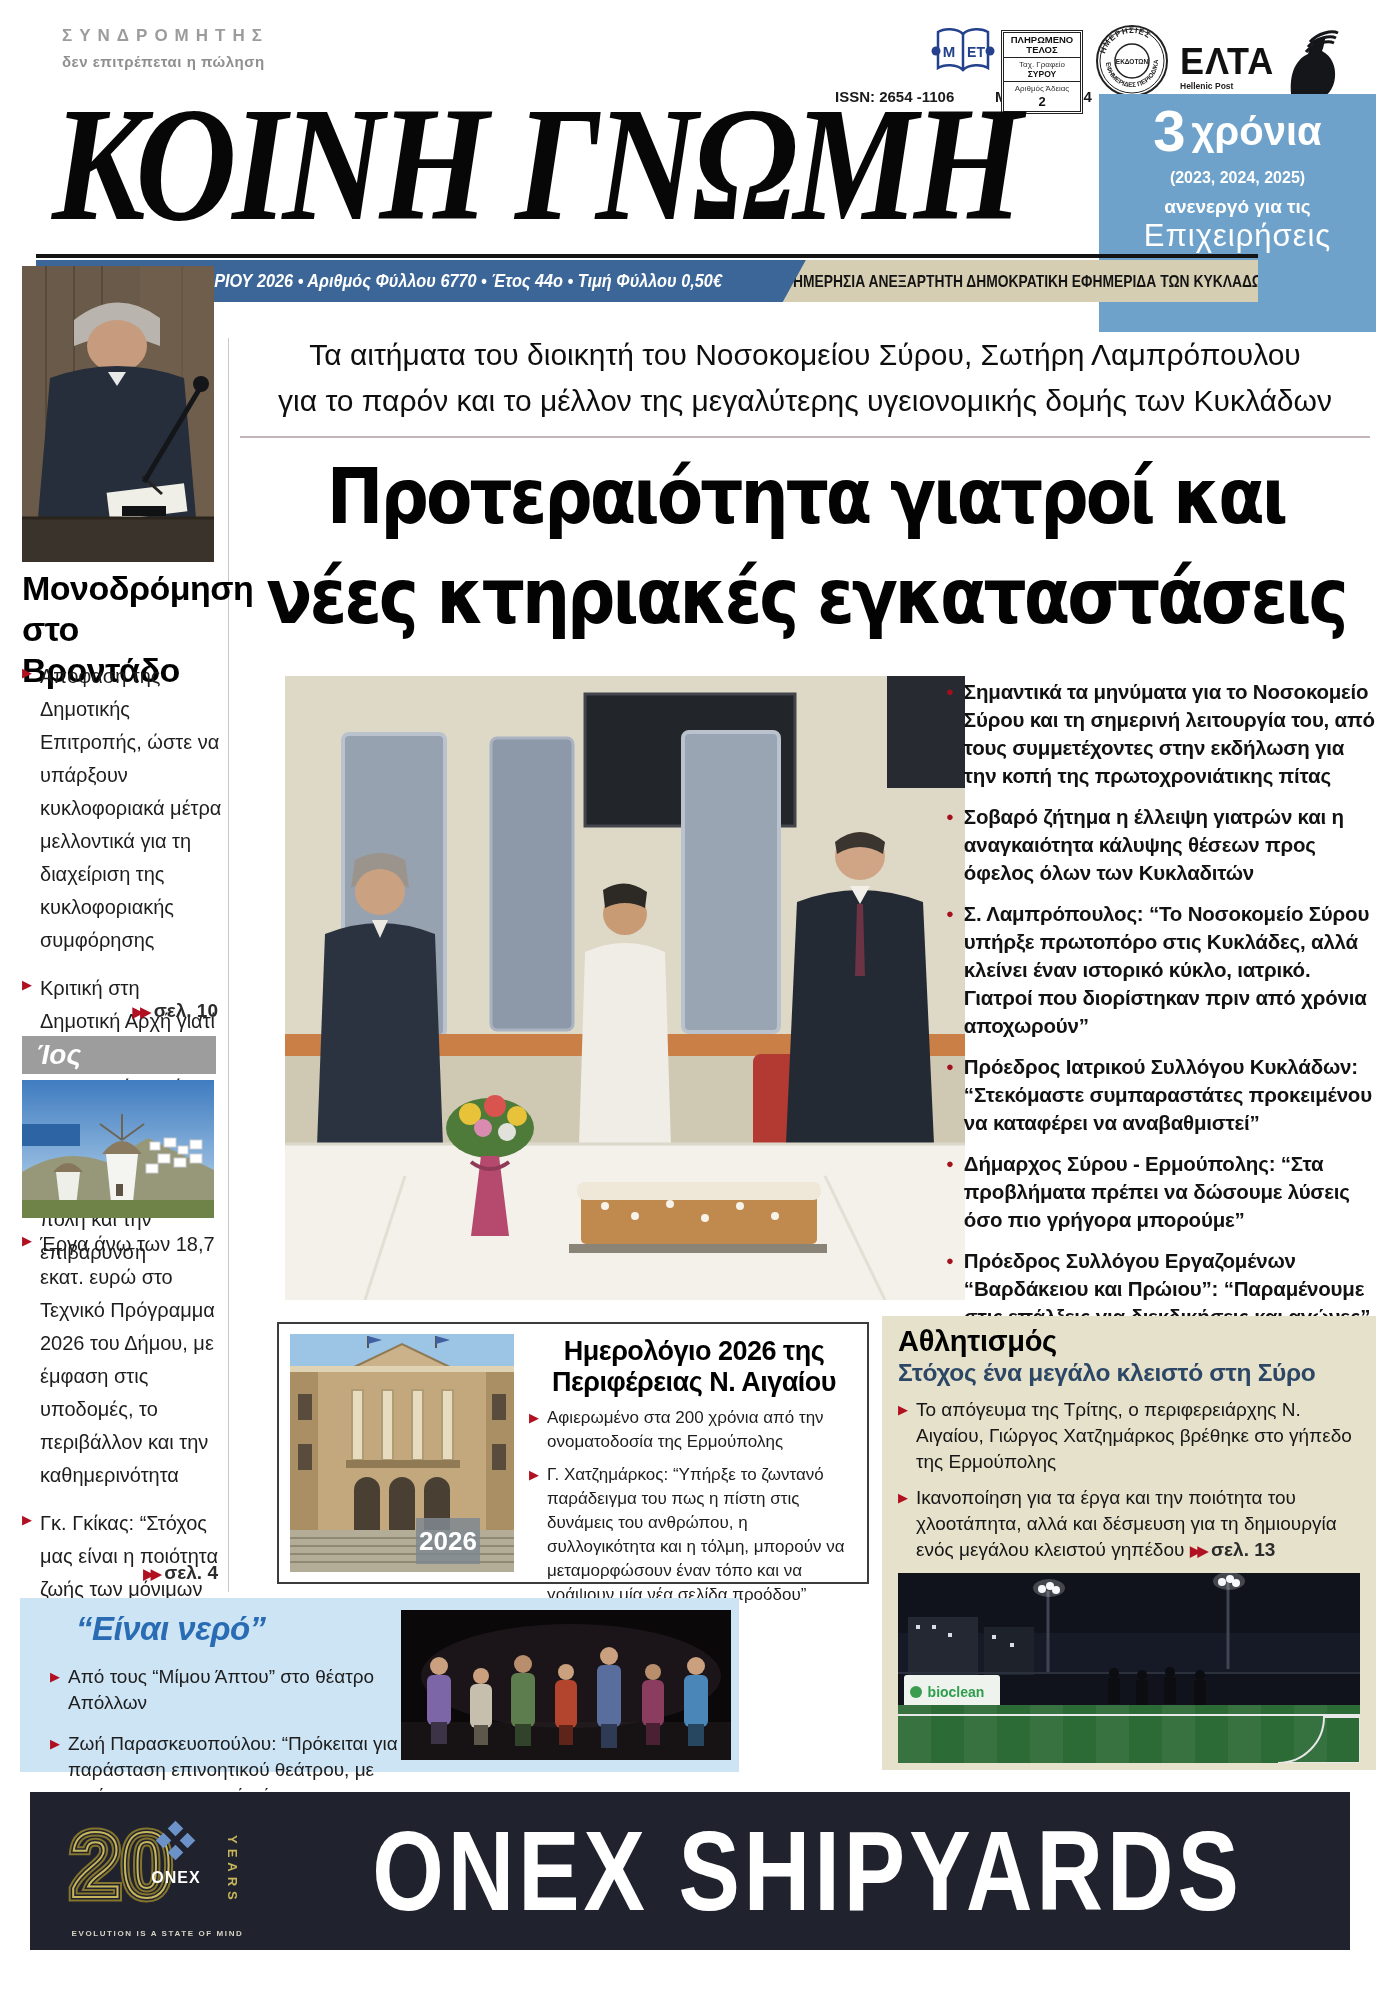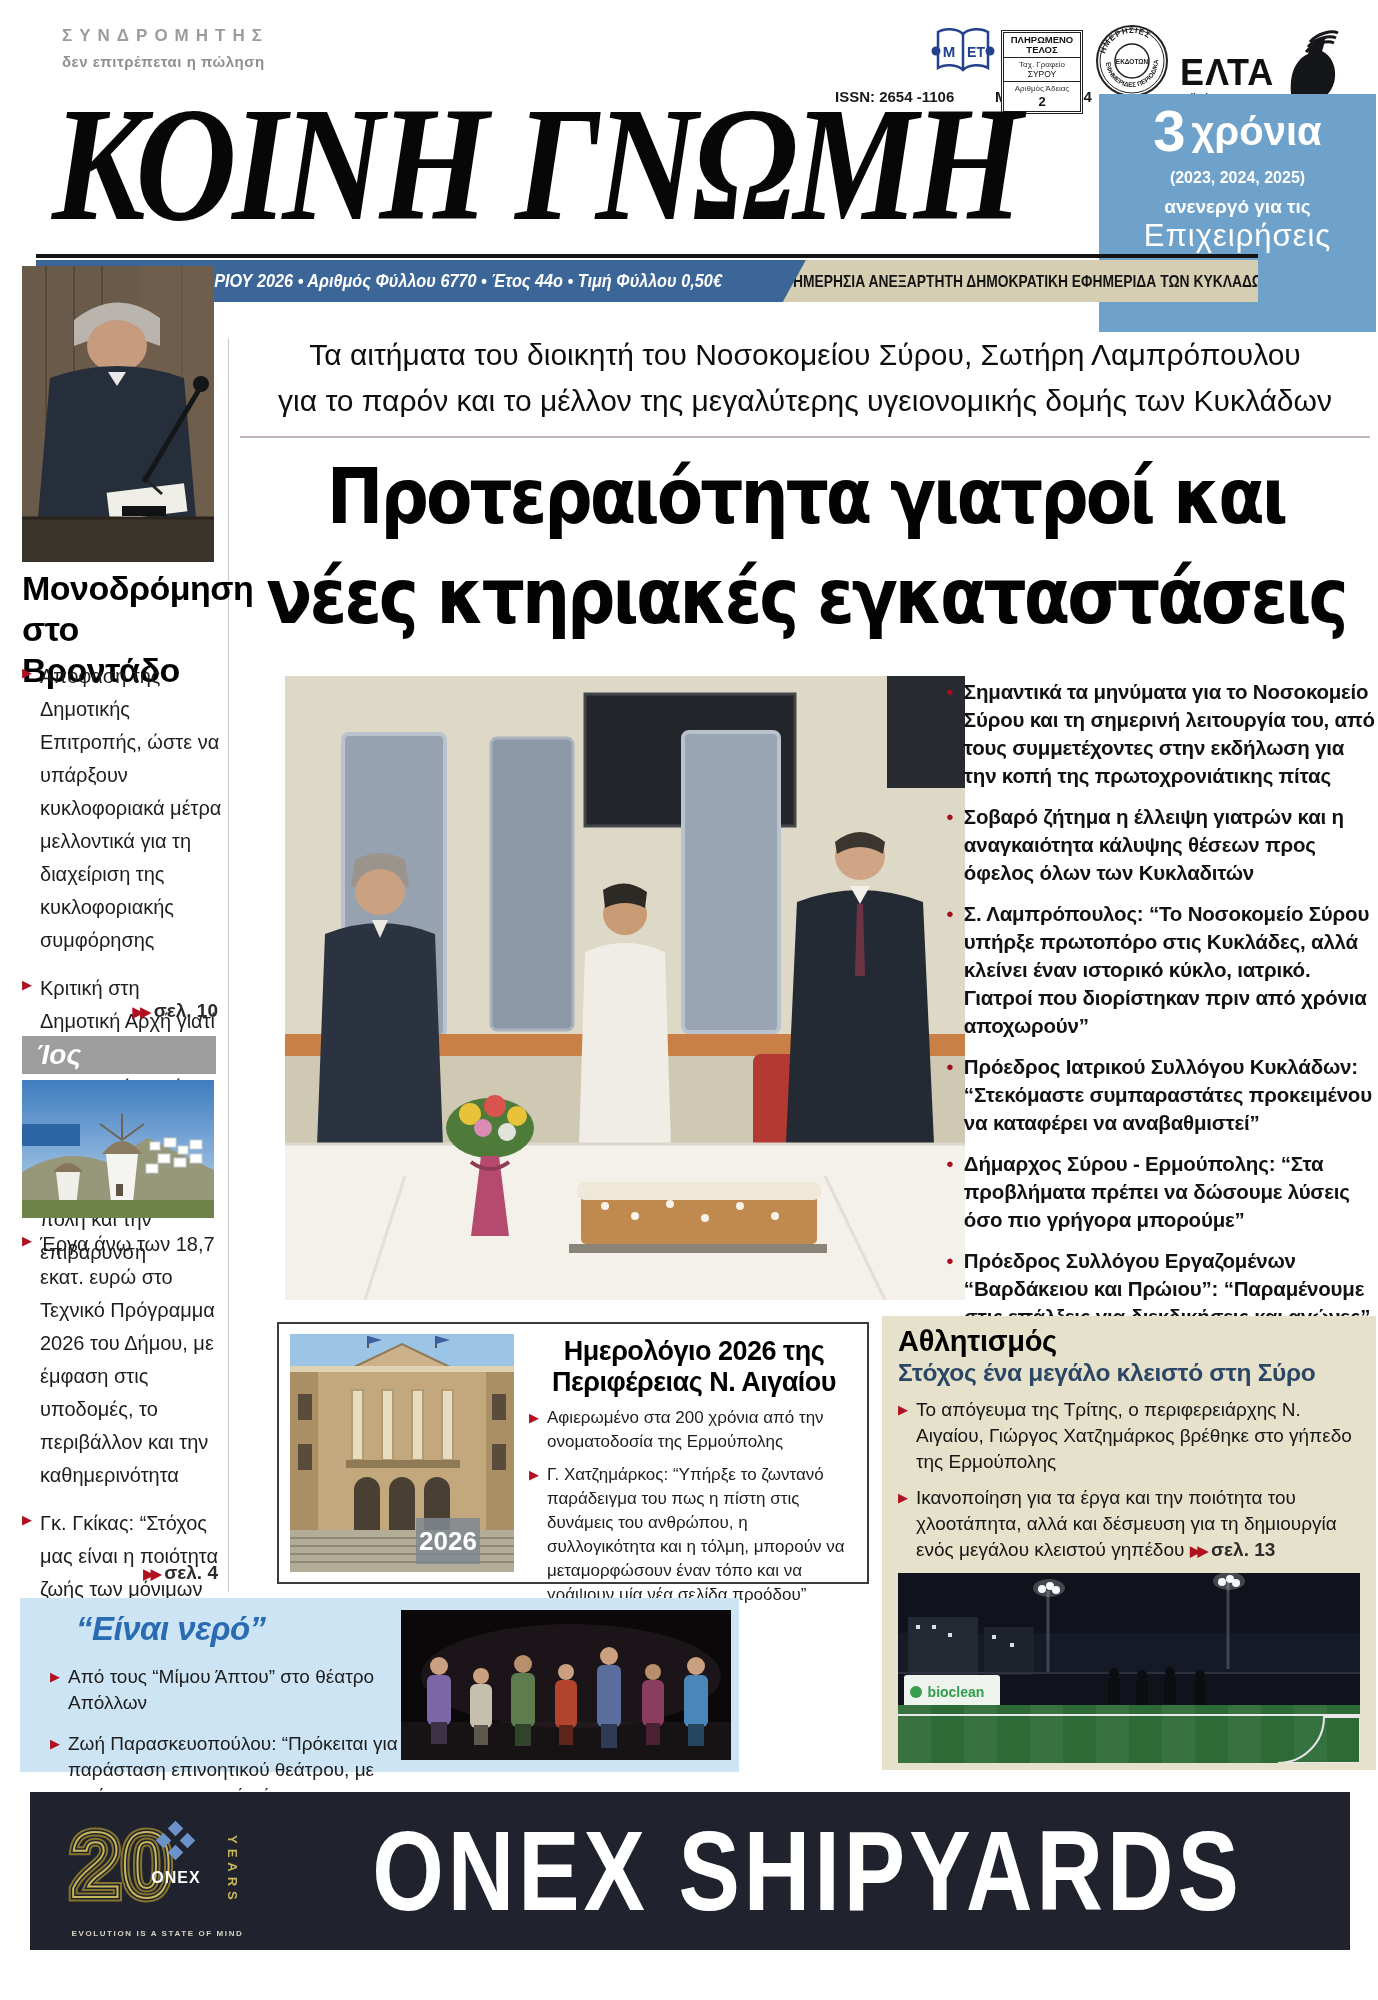--- a/index.html
+++ b/index.html
@@ -12,25 +12,25 @@
   .sub1{font-weight:700;font-size:17px;letter-spacing:7px;color:#9c9c9c;}
   .sub2{font-weight:700;font-size:15px;color:#8f8f8f;margin-top:7px;letter-spacing:.5px;}
 
   #postal{left:835px;top:20px;width:543px;height:92px;}
   #issn{position:absolute;left:0px;top:68px;font-weight:700;font-size:15px;color:#1a1a1a;}
   #met{position:absolute;left:160px;top:68px;font-weight:700;font-size:15px;color:#1a1a1a;}
   #book-icon{position:absolute;left:96px;top:4px;}
   #paid-stamp{position:absolute;left:166px;top:10px;width:76px;border:3px double #222;background:#fff;text-align:center;}
   .ps-t{font-weight:800;font-size:9.5px;line-height:10px;padding-top:2px;border-bottom:1.5px solid #222;padding-bottom:2px;}
   .ps-l{font-size:8px;line-height:9px;padding-top:2px;color:#333;}
-  .ps-o{font-size:8.5px;line-height:10px;font-weight:400;border-bottom:1.5px solid #222;padding-bottom:2px;}
+  .ps-o{font-size:8.5px;line-height:10px;font-weight:700;border-bottom:1.5px solid #222;padding-bottom:2px;}
   .ps-n{font-weight:800;font-size:13px;line-height:15px;padding:1px 0 2px;}
   #round-stamp{position:absolute;left:258px;top:2px;}
   #elta{position:absolute;left:345px;top:10px;display:flex;align-items:flex-start;}
-  .elta-name{font-weight:800;font-size:36px;line-height:36px;letter-spacing:1px;color:#111;margin-top:25px;}
+  .elta-name{font-weight:800;font-size:36px;line-height:36px;letter-spacing:1px;color:#111;margin-top:14px;}
   .elta-sub{font-weight:700;font-size:8.5px;color:#222;margin-top:1px;}
   #elta-horse{margin-left:4px;}
 
   
   #masthead{left:52px;top:80px;font-family:"Liberation Serif","DejaVu Serif",serif;
             font-style:italic;font-weight:700;font-size:130px;line-height:132px;letter-spacing:-4px;
             transform:scale(1.08,1.26);transform-origin:left top;color:#070707;white-space:nowrap;}
 
   
   #badge{left:1099px;top:94px;width:277px;height:238px;background:#6fa2ca;color:#fff;text-align:center;}

